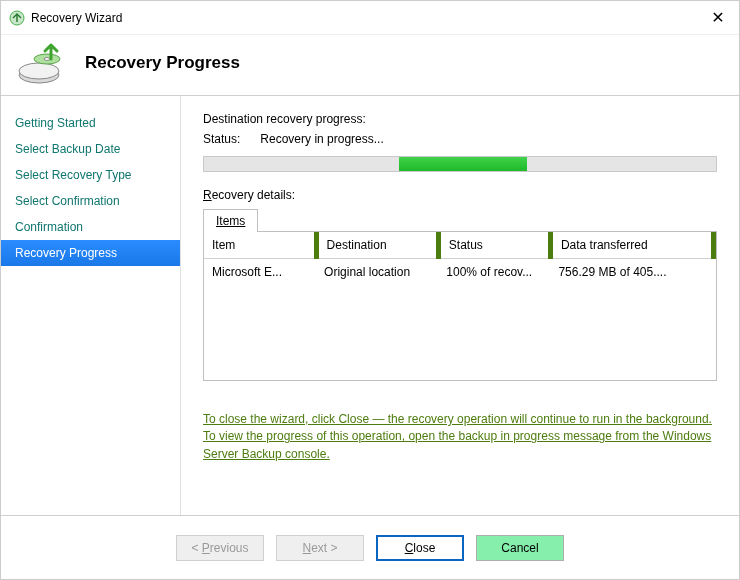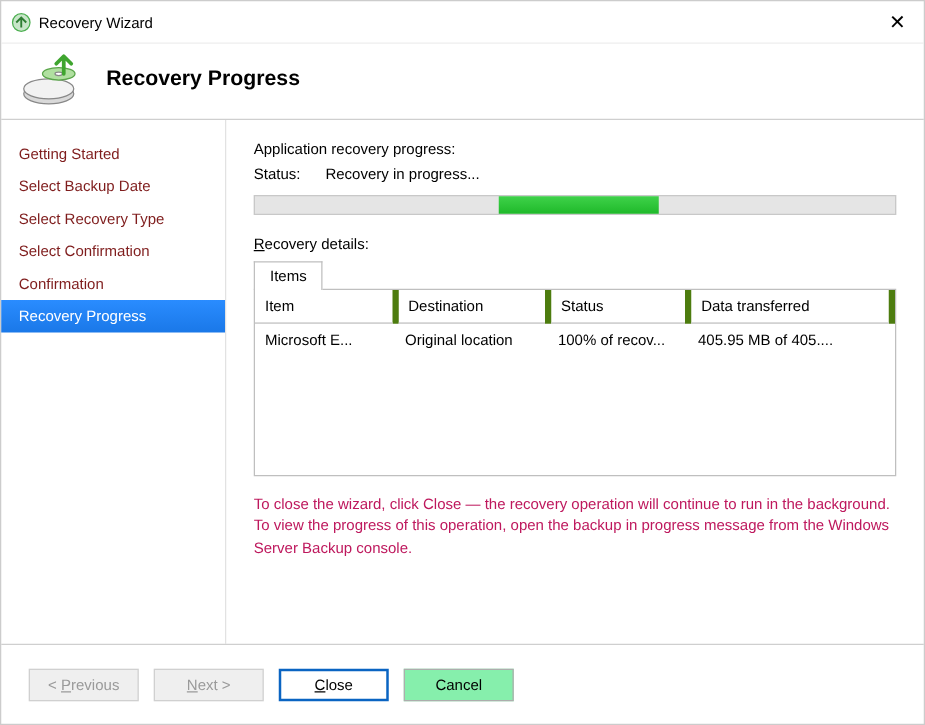--- a/index.html
+++ b/index.html
@@ -8,41 +8,41 @@
   .titlebar { height:34px; display:flex; align-items:center; padding:0 8px; border-bottom:1px solid #eee; }
   .titlebar .app-icon { width:16px; height:16px; margin-right:6px; }
   .titlebar .title { flex:1; font-size:12px; }
   .titlebar .close { font-size:16px; width:26px; text-align:center; cursor:pointer; }
   .header { display:flex; align-items:center; padding:6px 16px 10px 16px; }
   .header-icon { width:52px; height:44px; margin-right:16px; position:relative; }
   .header h1 { font-size:17px; font-weight:700; margin:0; }
   .divider { height:1px; background:#cfcfcf; }
   .body { flex:1; display:flex; min-height:0; }
   .sidebar { width:180px; border-right:1px solid #e2e2e2; padding-top:14px; }
-  .sidebar-item { padding:6px 14px; font-size:12px; color:#7f1d1d; white-space:nowrap; }
+  .sidebar-item { padding:6px 14px; font-size:12px; color:#0f766e; white-space:nowrap; }
   .sidebar-item.active { background:#1e90ff; background:linear-gradient(#2a8cff,#1a78e8); color:#fff; }
   .content { flex:1; padding:16px 22px 8px 22px; display:flex; flex-direction:column; min-height:0; }
   .label { font-size:12px; margin-bottom:6px; }
   .accesskey { text-decoration:underline; }
   .status-row { display:flex; gap:20px; margin-bottom:10px; font-size:12px; }
   .progressbar { width:100%; height:16px; border:1px solid #c8c8c8; background:#e5e5e5; position:relative; margin-bottom:16px; }
   .progressbar .thumb { position:absolute; top:0; height:100%; background:linear-gradient(#3fd24a,#1fb92a); width:25%; left:38%; }
   .details-label { margin-bottom:6px; }
-  .tabstrip { display:flex; }
+  .tabstrip { display:flex;text-decoration:underline; }
   .tab { border:1px solid #bfbfbf; border-bottom:none; padding:4px 12px; font-size:12px; background:#fff; position:relative; top:1px; z-index:2; }
   .table-wrap { border:1px solid #bfbfbf; flex:0 0 150px; background:#fff; overflow:hidden; }
   table { width:100%; border-collapse:collapse; font-size:12px; }
   th, td { text-align:left; padding:6px 8px; font-weight:400; white-space:nowrap; overflow:hidden; text-overflow:ellipsis; }
   th { border-bottom:1px solid #d0d0d0; border-right:5px solid #4d7c0f; color:#000; }
   .col-item { width:22%; }
   .col-dest { width:24%; }
   .col-status { width:22%; }
   .col-data { width:32%; }
-  .helptext { margin-top:14px; font-size:12px; line-height:1.45; color:#be185d; }
-  .footer { height:64px; border-top:1px solid #cfcfcf; display:flex; align-items:center; justify-content:flex-start; gap:12px; padding:0 22px; }
+  .helptext { margin-top:30px; font-size:12px; line-height:1.45; color:#4d7c0f;text-decoration:underline; }
+  .footer { height:64px; border-top:1px solid #cfcfcf; display:flex; align-items:center; justify-content:center; gap:12px; padding:0 22px; }
   .btn { min-width:88px; height:26px; font-size:12px; border:1px solid #adadad; background:#86efac; cursor:pointer; }
   .btn.disabled { color:#9a9a9a; background:#efefef; border-color:#d0d0d0; cursor:default; }
   .btn.primary { border:2px solid #0a64c2; background:#fff; }
 </style>
 </head>
 <body>
 
 <div class="window">
 
   <div class="titlebar">
@@ -75,21 +75,21 @@
     <div class="sidebar">
       <div class="sidebar-item">Getting Started</div>
       <div class="sidebar-item">Select Backup Date</div>
       <div class="sidebar-item">Select Recovery Type</div>
       <div class="sidebar-item">Select Confirmation</div>
       <div class="sidebar-item">Confirmation</div>
       <div class="sidebar-item active">Recovery Progress</div>
     </div>
 
     <div class="content">
-      <div class="label">Application recovery progress:</div>
+      <div class="label">Destination recovery progress:</div>
       <div class="status-row">
         <span>Status:</span>
         <span>Recovery in progress...</span>
       </div>
       <div class="progressbar">
         <div class="thumb"></div>
       </div>
 
       <div class="label details-label"><span class="accesskey">R</span><span>ecovery details:</span></div>
 
@@ -110,21 +110,21 @@
               <th>Destination</th>
               <th>Status</th>
               <th>Data transferred</th>
             </tr>
           </thead>
           <tbody>
             <tr>
               <td>Microsoft E...</td>
               <td>Original location</td>
               <td>100% of recov...</td>
-              <td>405.95 MB of 405....</td>
+              <td>756.29 MB of 405....</td>
             </tr>
           </tbody>
         </table>
       </div>
 
       <div class="helptext">To close the wizard, click Close — the recovery operation will continue to run in the background. To view the progress of this operation, open the backup in progress message from the Windows Server Backup console.</div>
     </div>
   </div>
 
   <div class="footer">

